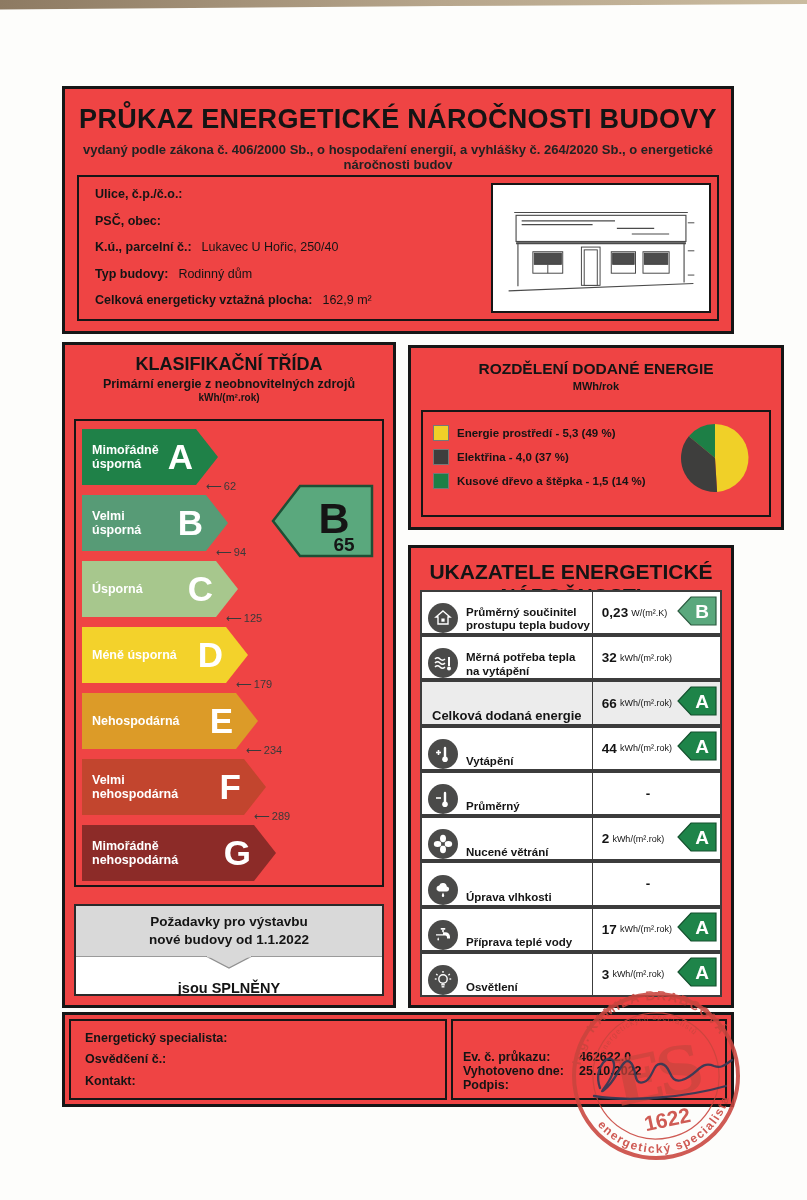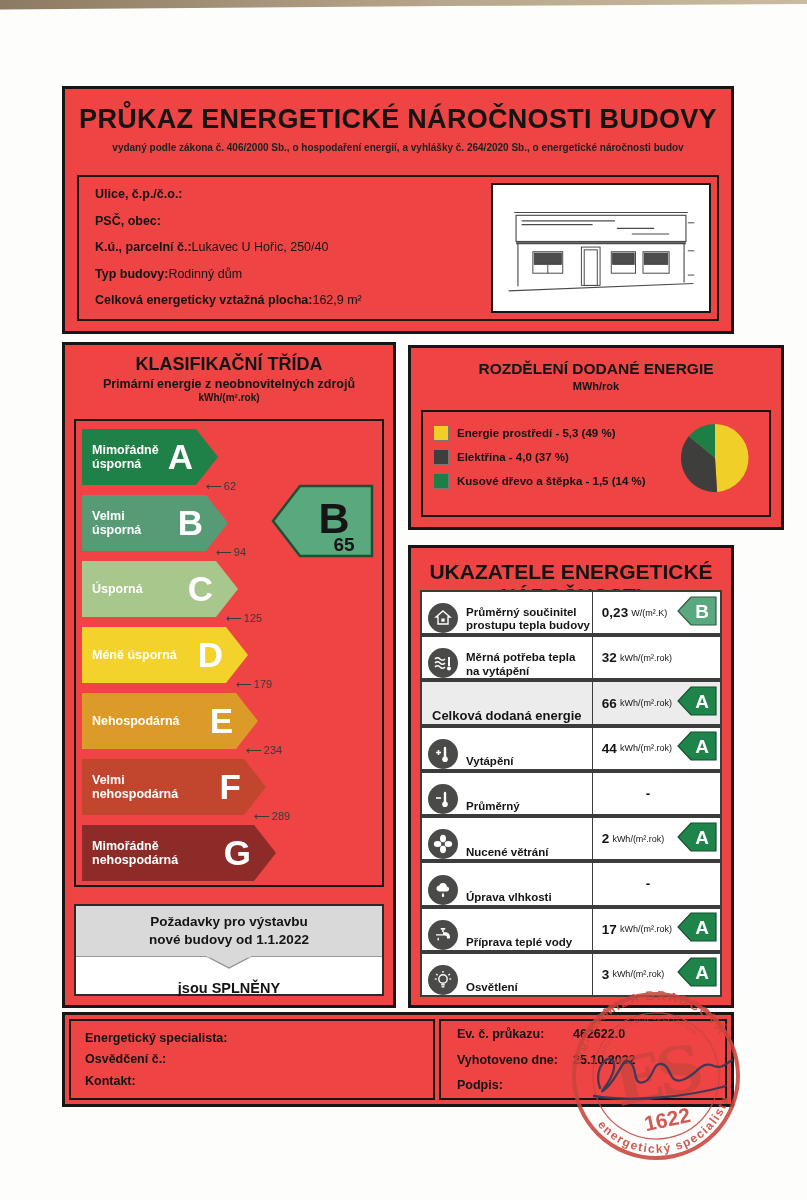--- a/index.html
+++ b/index.html
@@ -9,26 +9,26 @@
     font-family:"Liberation Sans", sans-serif;
   }
   .photo-edge{position:absolute;top:0;left:0;right:0;height:10px;
     background:linear-gradient(95deg,#8d7a62,#b7a68c 55%,#cabb9f);
     clip-path:polygon(0 0,100% 0,100% 40%,55% 60%,0 95%);}
   .box{position:absolute;border:3px solid #161616;background:#ef4444;box-sizing:border-box;}
 
   
   #header-box{left:62px;top:86px;width:672px;height:248px;}
   .title{text-align:center;font-size:27px;font-weight:bold;letter-spacing:.3px;margin-top:15px;}
-  .subtitle{text-align:center;font-size:10px;font-weight:bold;color:#222;margin-top:7px;}
+  .subtitle{text-align:center;font-size:13px;font-weight:bold;color:#222;margin-top:7px;}
   .info-box{position:absolute;left:12px;right:12px;top:86px;bottom:10px;border:2.5px solid #161616;display:flex;box-sizing:border-box;}
   .info-fields{flex:1;padding:10px 16px 12px;display:flex;flex-direction:column;justify-content:space-between;}
   .info-row{font-size:12.5px;white-space:nowrap;}
   .info-label{font-weight:bold;}
-  .info-value{margin-left:0;}
+  .info-value{margin-left:10px;}
   .house-cell{width:216px;border:2px solid #161616;margin:6px;display:flex;align-items:center;justify-content:center;background:#fff;}
 
   
   #class-box{left:62px;top:342px;width:334px;height:666px;border-width:3.5px;}
   .cls-title{text-align:center;font-weight:bold;font-size:18px;margin-top:9px;}
   .cls-sub{text-align:center;font-weight:bold;font-size:12.5px;margin-top:2px;}
   .cls-unit{text-align:center;font-weight:bold;font-size:10px;margin-top:1px;}
   .chart-box{position:absolute;left:9px;right:9px;top:74px;height:468px;border:2px solid #161616;box-sizing:border-box;}
   .class-chart{position:relative;height:100%;margin:8px 6px;}
   .class-arrow{position:absolute;left:0;height:56px;color:#fff;
@@ -76,22 +76,22 @@
   .ind-unit{font-size:9px;margin-left:3px;}
   .ind-badge{margin-left:auto;margin-right:2px;}
   .ind-row.total{background:#ececec;}
   .ind-row.total .ind-label{font-size:13px;margin-left:10px;}
   .ind-row.nounit .ind-value{margin-left:44px;}
 
   
   #footer-box{left:62px;top:1012px;width:672px;height:95px;display:flex;gap:4px;padding:4px;}
   .footer-left{flex:1;border:2px solid #161616;padding:6px 14px;display:flex;flex-direction:column;
     justify-content:space-around;font-weight:bold;font-size:12.5px;}
-  .footer-right{width:252px;border:2px solid #161616;padding:6px 16px;display:flex;flex-direction:column;
-    justify-content:space-between;font-size:12.5px;}
+  .footer-right{width:252px;border:2px solid #161616;padding:6px 10px;display:flex;flex-direction:column;
+    justify-content:flex-end;font-size:12.5px;}
   .fr-row{display:flex;}
   .fr-label{font-weight:bold;width:116px;flex:0 0 auto;}
   .fr-value{font-weight:bold;}
 
   #signature{position:absolute;left:588px;top:1036px;z-index:6;}
   #stamp{position:absolute;left:556px;top:976px;width:200px;height:200px;z-index:5;
     transform:rotate(-12deg);opacity:.88;pointer-events:none;}
   .stamp-red{fill:#c9453e;}
   .stamp-stroke{stroke:#c9453e;fill:none;}
   .stamp-arc-text{font-weight:bold;letter-spacing:1.5px;}

